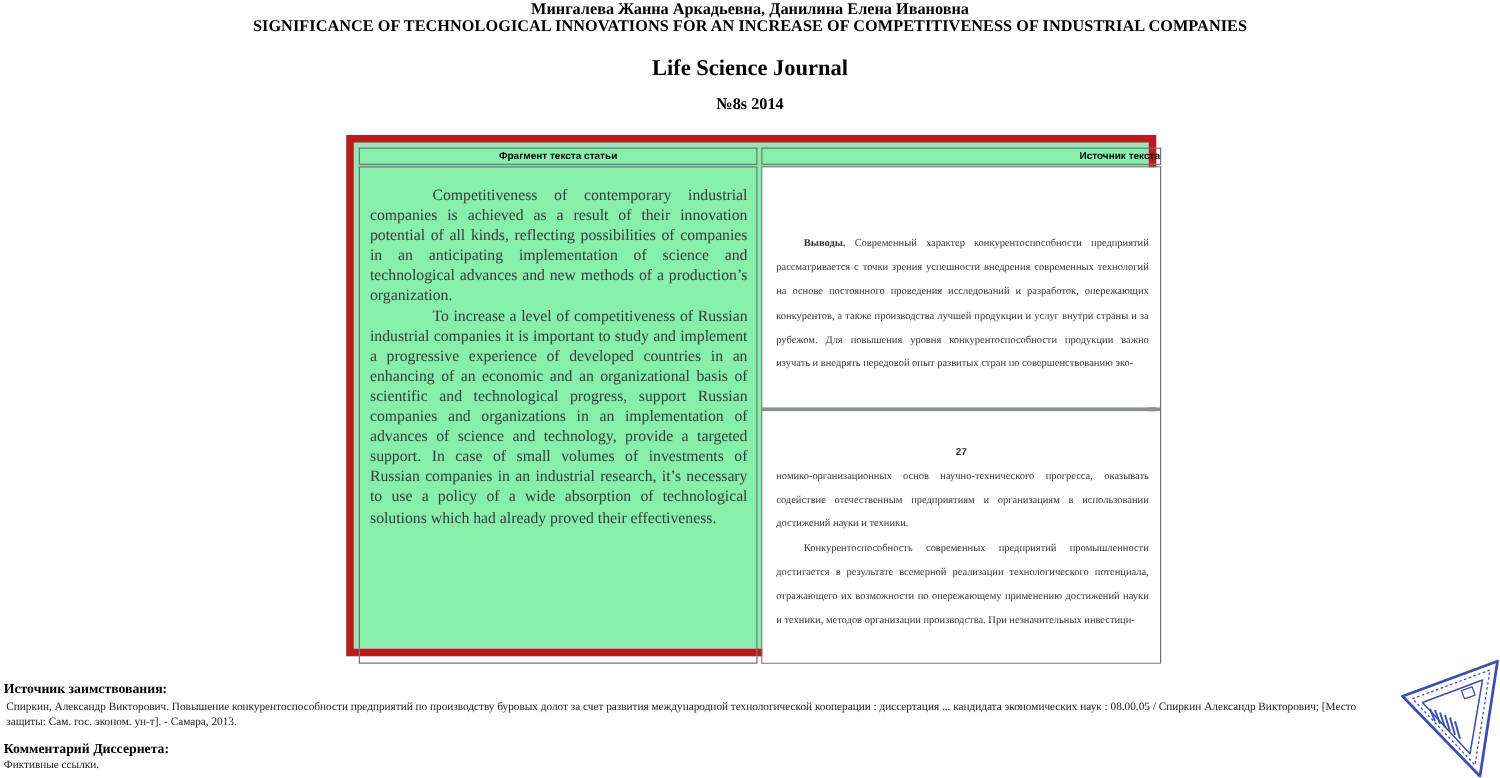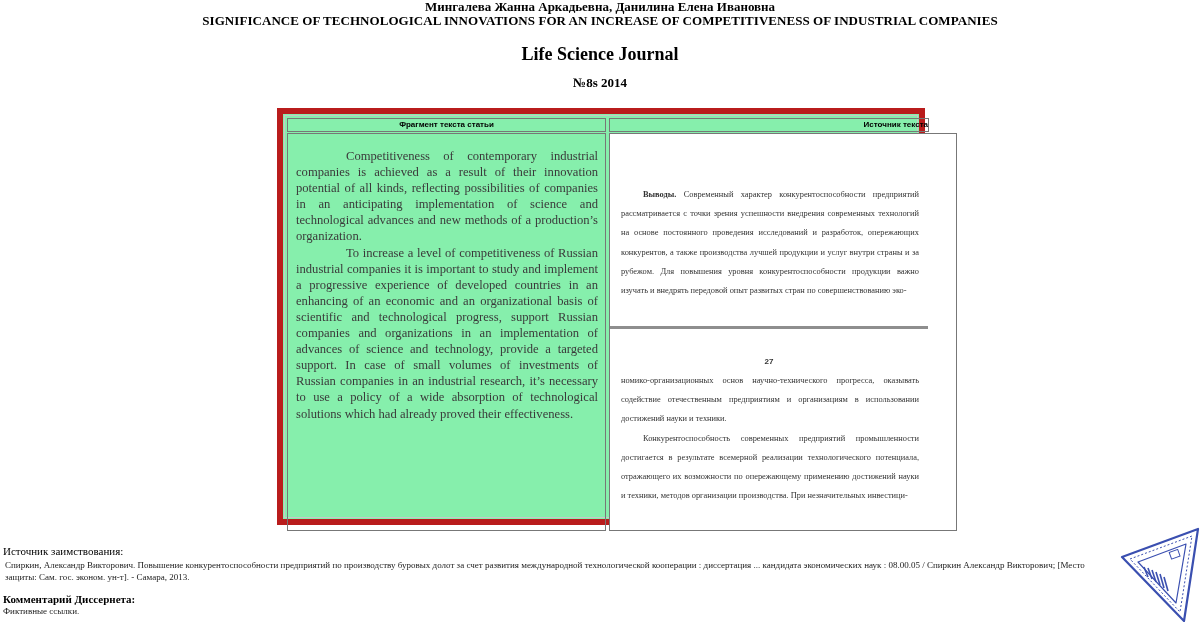--- a/index.html
+++ b/index.html
@@ -26,21 +26,21 @@
     font-family: "Liberation Sans", "DejaVu Sans", sans-serif;
     font-size: 8px; font-weight: bold; text-align: center; line-height: 12px;
     box-sizing: content-box;
   }
   #th-left { left: 2px; width: 317px; }
   #th-right { left: 324px; width: 318px; text-align: right; }
   .cell {
     position: absolute; top: 17px; height: 396px; border: 1px solid #777; box-sizing: content-box;
   }
   #cell-left { left: 2px; width: 317px; }
-  #cell-right { left: 324px; width: 318px; padding-left: 28px; }
+  #cell-right { left: 324px; width: 318px; }
 
   .en-text {
     position: absolute; left: 8px; top: 2px; width: 302px;
     font-family: "Liberation Serif", "DejaVu Serif", serif;
     font-size: 12.6px; line-height: 16.1px; color: #3a3a3a; text-align: justify; margin-top: 12px;
   }
   .en-text p { margin: 0; text-indent: 50px; }
 
   .src-img {
     position: absolute; left: 0; width: 318px; background: #fff;
@@ -57,21 +57,21 @@
   #ru1 { top: 51px; }
   #ru2 { top: 26px; }
   .ru-text p { margin: 0; text-indent: 22px; }
   .ru-text p.noindent { text-indent: 0; }
   .pg-num {
     position: absolute; left: 0; width: 318px; top: 28px; text-align: center;
     font-family: "Liberation Sans", "DejaVu Sans", sans-serif; font-size: 8px; font-weight: bold; color:#333;
   }
 
   .foot { position: absolute; left: 3px; font-family: "Liberation Serif", "DejaVu Serif", serif; }
-  #src-label { top: 545px; font-size: 11px; font-weight: normal; }
+  #src-label { top: 545px; font-size: 11px; font-weight: bold; }
   #src-body { top: 559px; left: 5px; width: 1095px; font-size: 9px; line-height: 12px; color: #222; }
   #cmt-label { top: 593px; font-size: 11px; font-weight: bold; }
   #cmt-body { top: 606px; font-size: 9px; color: #222; }
 
   .stamp { position: absolute; left: 1118px; top: 527px; width: 82px; height: 95px; }
 </style>
 </head>
 <body>
 
 <div class="hdr" id="h-authors">Мингалева Жанна Аркадьевна, Данилина Елена Ивановна</div>

